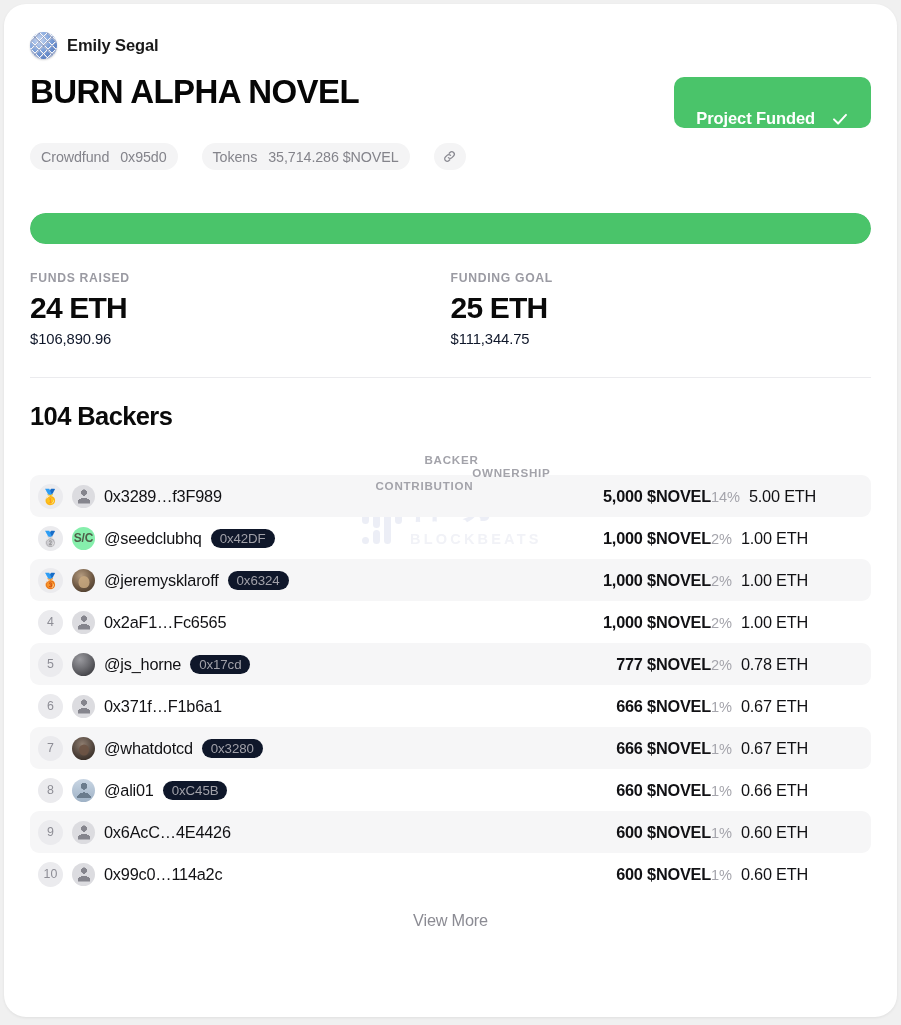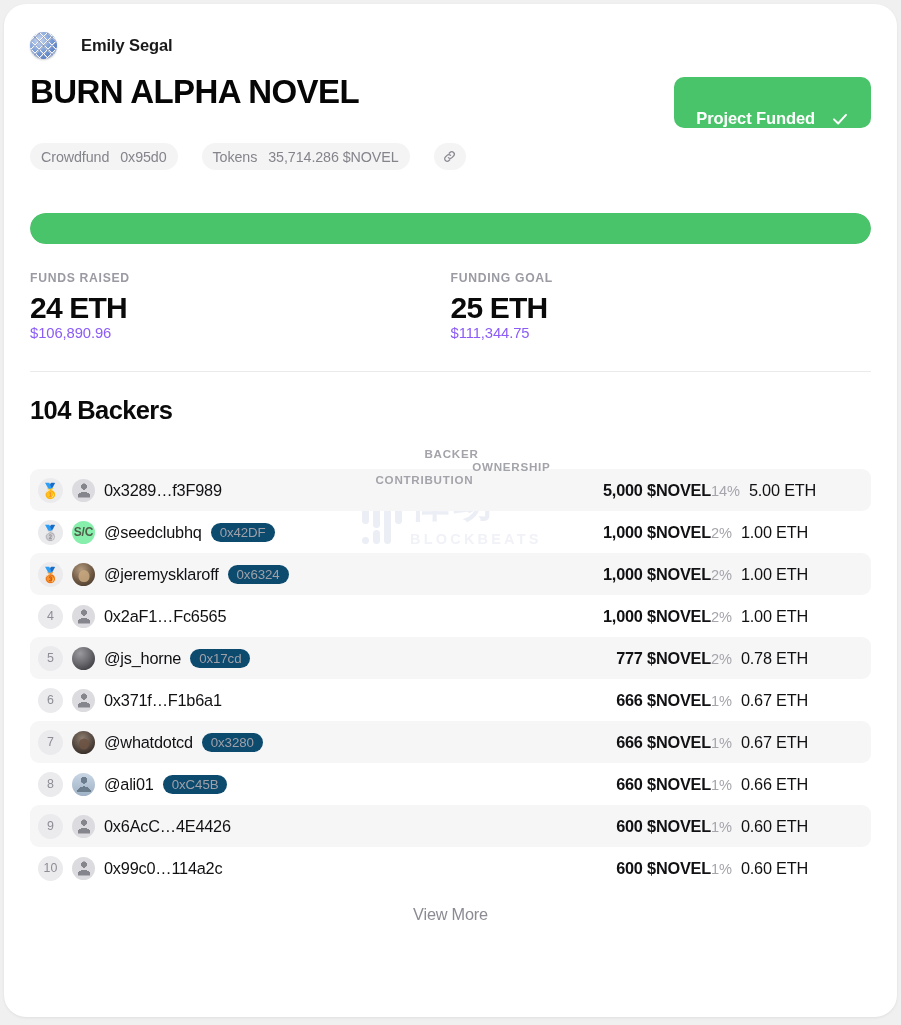--- a/index.html
+++ b/index.html
@@ -14,21 +14,21 @@
     left: 4px; top: 4px;
     width: 893px; height: 1013px;
     background: #ffffff;
     border-radius: 22px;
     box-shadow: 0 1px 3px rgba(0,0,0,0.07);
     overflow: hidden;
   }
   .inner { padding: 26px 26px 0 26px; position: relative; }
 
   
-  .creator-row { display: flex; align-items: center; gap: 24px; height: 30px; text-align: right; }
+  .creator-row { display: flex; align-items: center; gap: 10px; height: 30px; text-align: right; }
   .creator-avatar {
     width: 27px; height: 27px; border-radius: 50%;
     background: radial-gradient(circle at 34% 30%, #c9d8f2 0%, #7b9fd8 45%, #3f63ad 100%);
     position: relative; overflow: hidden; flex: 0 0 auto;
     box-shadow: 0 1px 2px rgba(0,0,0,0.18);
   }
   .creator-avatar::before, .creator-avatar::after {
     content: ""; position: absolute; inset: -4px;
     background-image:
       repeating-linear-gradient(45deg, rgba(255,255,255,0.92) 0 1.6px, rgba(255,255,255,0) 1.6px 6px),
@@ -77,21 +77,21 @@
   .progress-fill { height: 100%; background: #4ac46a; border-radius: 16px; }
 
   
   .stats { display: flex; margin-top: 27px; }
   .stat { width: 437px; }
   .stat-label {
     font-size: 12.2px; font-weight: 700; color: #9a9aa2;
     letter-spacing: 0.7px; text-transform: uppercase;
   }
   .stat-value { font-size: 30px; font-weight: 700; color: #0a0a0a; margin-top: 6px; letter-spacing: -0.8px; }
-  .stat-sub { font-size: 14.8px; color: #8b5cf6; letter-spacing: -0.1px; }
+  .stat-sub { font-size: 14.8px; color: #0f172a; margin-top: 6px; letter-spacing: -0.1px; }
 
   
   .note {
     margin-top: 29px; font-size: 15.2px; color: #8b8b93;
     display: flex; align-items: center; gap: 5px; letter-spacing: -0.1px;
   }
   .note b { color: #4b4b52; font-weight: 700; }
   .note .info-icon { width: 15px; height: 15px; display:inline-flex; cursor: pointer; }
 
   .divider { margin-top: 30px; height: 1px; background: #ebebee; }
@@ -147,21 +147,21 @@
     content: ""; position: absolute; left: 50%; top: 50%;
     transform: translate(-50%,-50%);
     width: 16px; height: 16px;
     background:
       radial-gradient(circle at 50% 27%, #6b7c8d 0 3.2px, transparent 3.4px),
       radial-gradient(ellipse 6.6px 4.8px at 50% 95%, #6b7c8d 0 100%, transparent 100%);
   }
 
   .backer-name { font-size: 16.3px; color: #111114; font-weight: 400; letter-spacing: -0.2px; white-space: nowrap; }
   .addr-chip {
-    background: #0c4a6e; border-radius: 11px; padding: 2px 9px;
+    background: #0f172a; border-radius: 11px; padding: 2px 9px;
     font-size: 13.3px; color: #a0a0a8; letter-spacing: -0.1px; white-space: nowrap;
   }
   .own-val { font-size: 16.3px; color: #111114; letter-spacing: -0.2px; font-weight: bold; }
   .pct { font-size: 14.6px; color: #a5a5ac; letter-spacing: -0.1px; margin-right: 9px; }
   .eth { font-size: 16.3px; color: #111114; letter-spacing: -0.2px; }
 
   .view-more {
     margin-top: 16px; text-align: center;
     font-size: 16.3px; color: #8b8b93; letter-spacing: -0.2px; cursor: pointer;
   }

